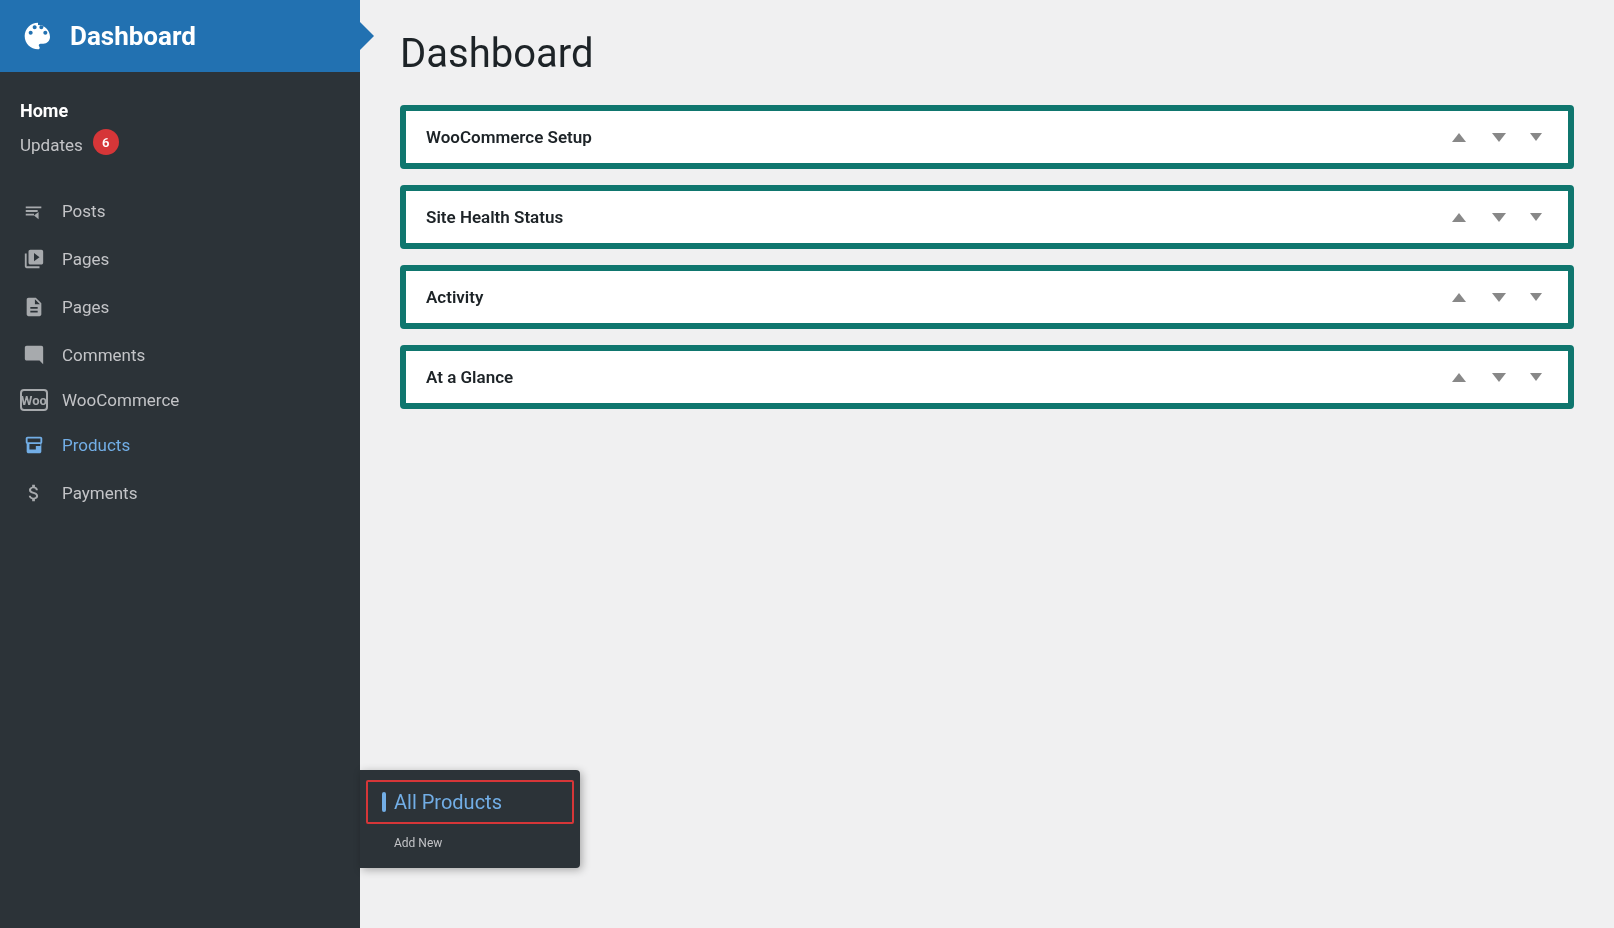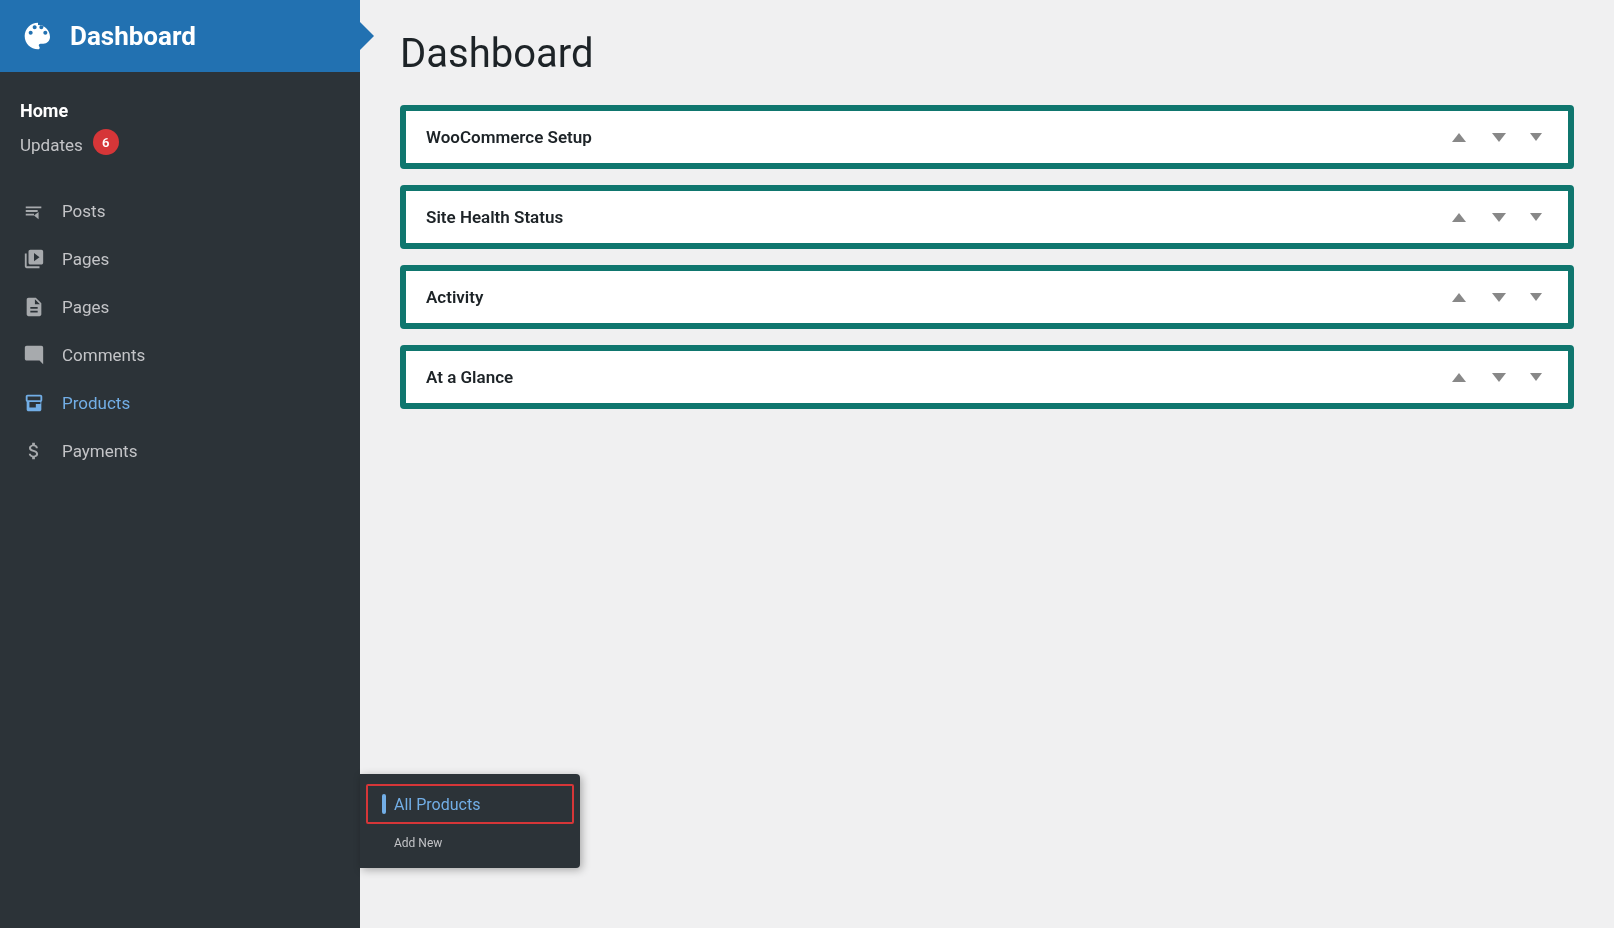--- a/index.html
+++ b/index.html
@@ -306,20 +306,24 @@
 
       <div class="nav-item">
         <span class="nav-icon">
           <svg width="22" height="22" viewBox="0 0 24 24" fill="#a7aaad">
               <path d="M21.99 4c0-1.1-.89-2-1.99-2H4c-1.1 0-2 .9-2 2v12c0 1.1.9 2 2 2h14l4 4-.01-18z"></path>
             </svg>
         </span>
         <span class="nav-label">Comments</span>
       </div>
 
+      <div class="nav-item">
+        <span class="nav-icon" style="font-size:13px;color:#a7aaad;font-weight:700;border:2px solid #a7aaad;border-radius:4px;width:28px;height:22px;display:flex;align-items:center;justify-content:center;">Woo</span>
+        <span class="nav-label">WooCommerce</span>
+      </div>
 
       <div class="nav-item active">
         <span class="nav-icon">
           <svg width="22" height="22" viewBox="0 0 24 24" fill="#72aee6">
               <path d="M19 3H5c-1.1 0-2 .9-2 2v4c0 .74.4 1.38 1 1.72V19c0 1.1.9 2 2 2h12c1.1 0 2-.9 2-2v-8.28c.6-.35 1-.98 1-1.72V5c0-1.1-.9-2-2-2zm-7 14H7v-4h5v4zm7-4h-5v4h-2v-4H7v-2h12v2zm0-4H5V5h14v4z"></path>
             </svg>
         </span>
         <span class="nav-label" style="color:#72aee6;">Products</span>
       </div>
 
@@ -331,21 +335,21 @@
         </span>
         <span class="nav-label">Payments</span>
       </div>
     </div>
   </div>
 
   <div class="products-submenu">
 
     <div class="submenu-item active highlighted" style="display:flex;align-items:center;gap:8px;">
       <div class="submenu-left-bar"></div>
-      <span style="color:#72aee6;font-size:16px;">All Products</span>
+      <span style="color:#72aee6;font-size:20px;">All Products</span>
     </div>
 
     <div class="submenu-item">
       <span style="font-size:12px;padding-left:14px;">Add New</span>
     </div>
   </div>
 
 </div>
 
 <div class="main-content">

